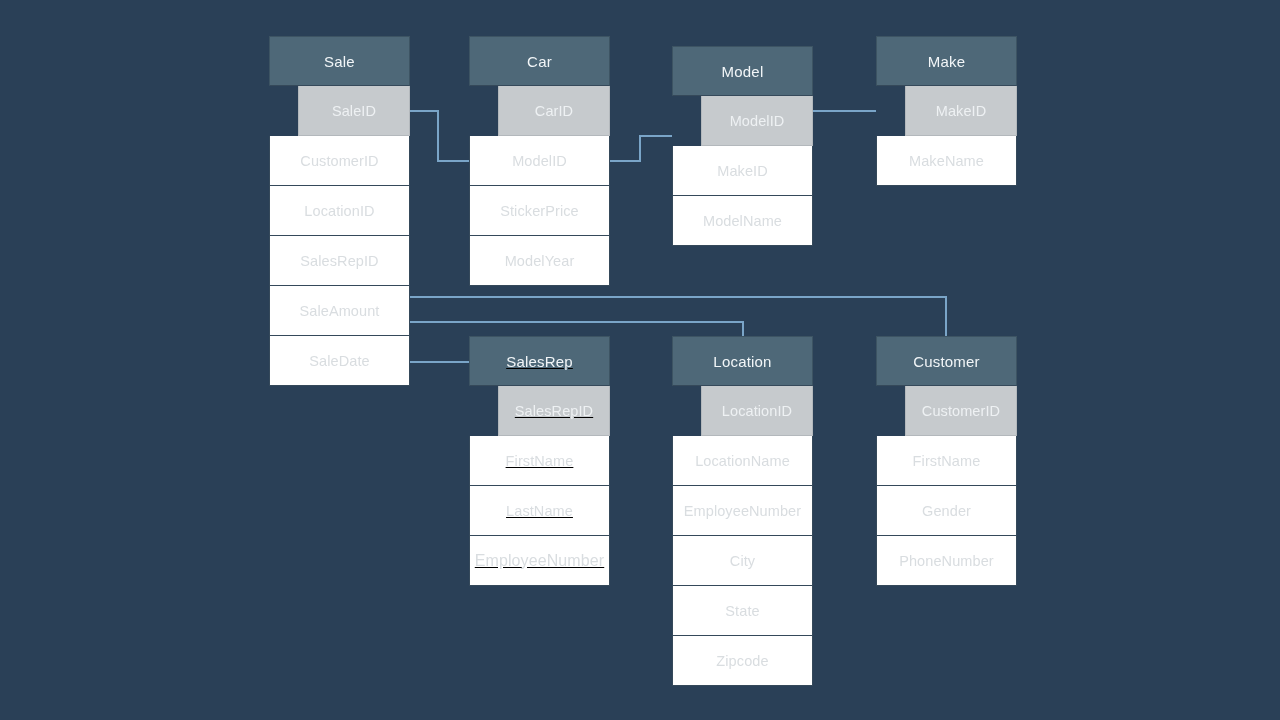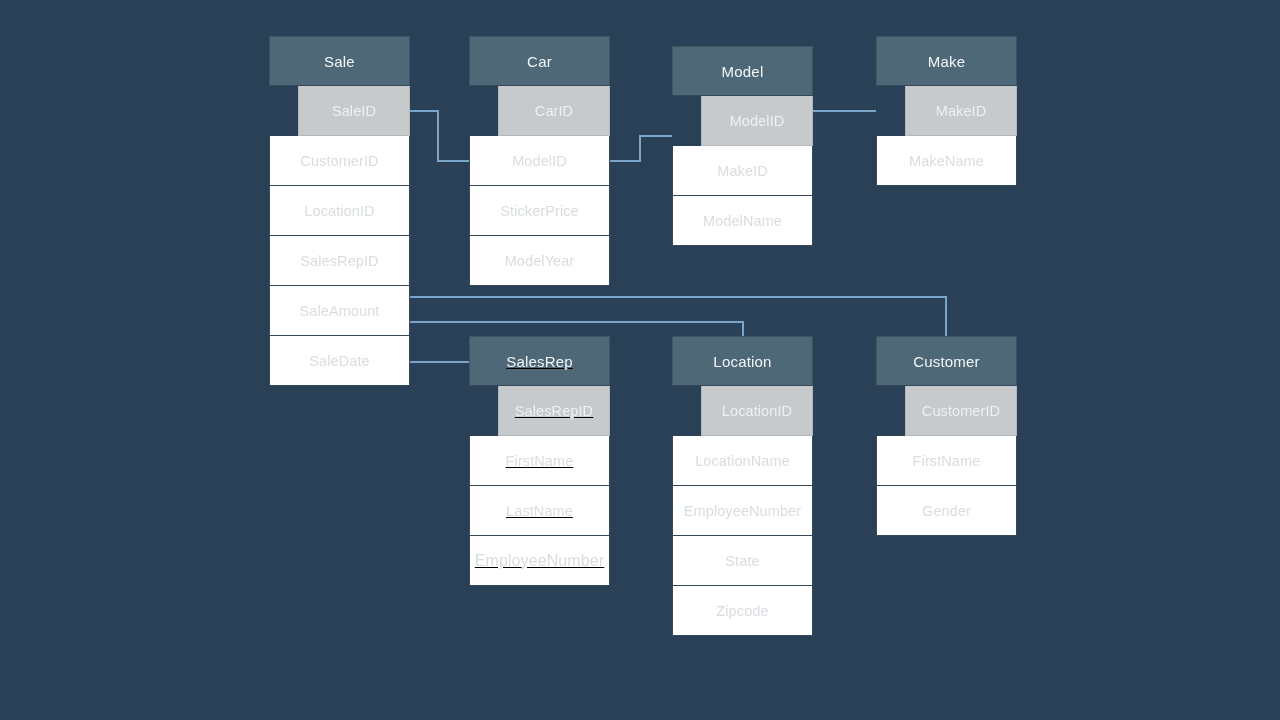--- a/index.html
+++ b/index.html
@@ -113,24 +113,26 @@
         <div class="field pk">SalesRepID</div>
         <div class="field">FirstName</div>
         <div class="field">LastName</div>
         <div class="field small">EmployeeNumber</div>
       </div>
       <div class="entity" style="left: 672px; top: 336px; width: 141px;">
         <div class="entity-header">Location</div>
         <div class="field pk">LocationID</div>
         <div class="field">LocationName</div>
         <div class="field">EmployeeNumber</div>
+        <div class="field">City</div>
         <div class="field">State</div>
         <div class="field">Zipcode</div>
       </div>
       <div class="entity" style="left: 876px; top: 336px; width: 141px;">
         <div class="entity-header">Customer</div>
         <div class="field pk">CustomerID</div>
         <div class="field">FirstName</div>
         <div class="field">Gender</div>
+        <div class="field">PhoneNumber</div>
       </div>
     </div>
 
 </div>
 
 </body></html>

